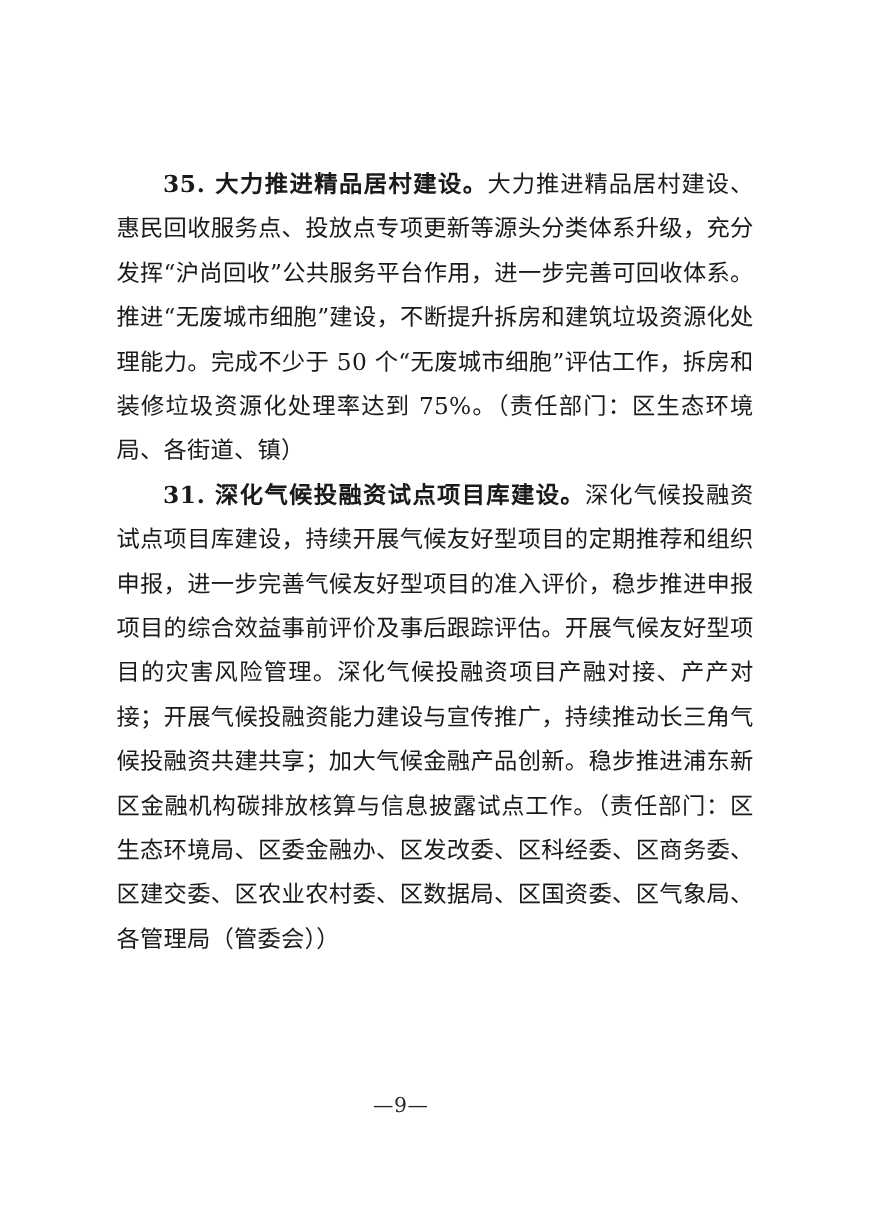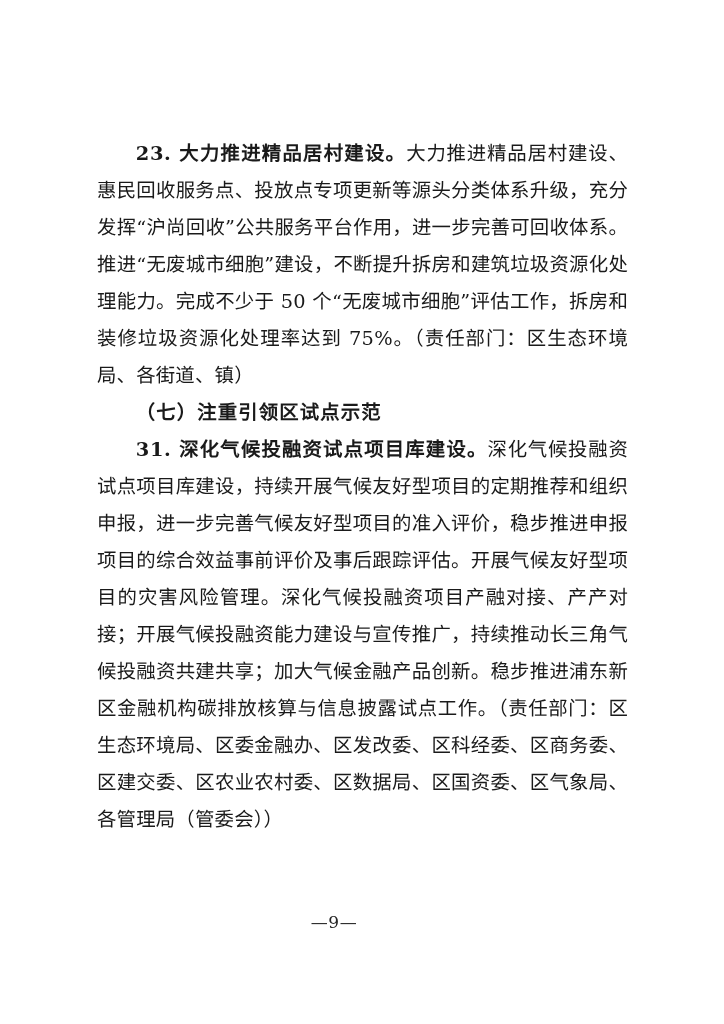--- a/index.html
+++ b/index.html
@@ -74,23 +74,22 @@
     color: #262626;
   }
 </style>
 </head>
 <body>
 
 <div class="page">
 
   <div class="doc-body">
 
-    <p class="para"><span class="item-lead"><span class="item-number">23.</span>&nbsp;<span>大力推进精品居村建设。</span></span><span>大力推进精品居村建设、惠民回收服务点、投放点专项更新等源头分类体系升级，充分发挥“沪尚回收”公共服务平台作用，进一步完善可回收体系。推进“无废城市细胞”建设，不断提升拆房和建筑垃圾资源化处理能力。完成不少于 50 个“无废城市细胞”评估工作，拆房和装修垃圾资源化处理率达到 75%。（责任部门：区生态环境局、各街道、镇）</span></p>
+    <p class="para"><span class="item-lead"><span class="item-number">35.</span>&nbsp;<span>大力推进精品居村建设。</span></span><span>大力推进精品居村建设、惠民回收服务点、投放点专项更新等源头分类体系升级，充分发挥“沪尚回收”公共服务平台作用，进一步完善可回收体系。推进“无废城市细胞”建设，不断提升拆房和建筑垃圾资源化处理能力。完成不少于 50 个“无废城市细胞”评估工作，拆房和装修垃圾资源化处理率达到 75%。（责任部门：区生态环境局、各街道、镇）</span></p>
 
-    <p class="section-heading">（七）注重引领区试点示范</p>
 
     <p class="para"><span class="item-lead"><span class="item-number">31.</span>&nbsp;<span>深化气候投融资试点项目库建设。</span></span><span>深化气候投融资试点项目库建设，持续开展气候友好型项目的定期推荐和组织申报，进一步完善气候友好型项目的准入评价，稳步推进申报项目的综合效益事前评价及事后跟踪评估。开展气候友好型项目的灾害风险管理。深化气候投融资项目产融对接、产产对接；开展气候投融资能力建设与宣传推广，持续推动长三角气候投融资共建共享；加大气候金融产品创新。稳步推进浦东新区金融机构碳排放核算与信息披露试点工作。（责任部门：区生态环境局、区委金融办、区发改委、区科经委、区商务委、区建交委、区农业农村委、区数据局、区国资委、区气象局、各管理局（管委会））</span></p>
 
 
   </div>
 
   <div class="page-number">—9—</div>
 
 </div>
 

